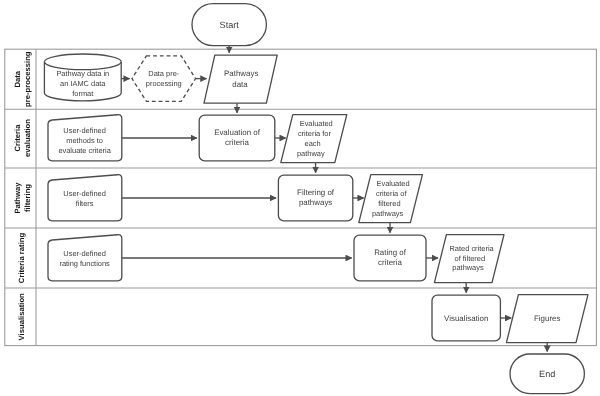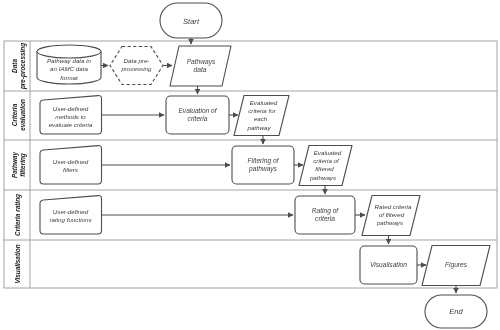--- a/index.html
+++ b/index.html
@@ -1,20 +1,20 @@
 <!DOCTYPE html>
 <html><head>
 <meta charset="utf-8">
 <style>
   html,body{margin:0;padding:0;background:#ffffff;}
   body{
     width:500px;height:330px;overflow:hidden;
     font-family:"Liberation Sans","DejaVu Sans",sans-serif;
   }
-  #stage{position:relative;width:440px;height:330px;font-style:italic;}
+  #stage{position:relative;width:440px;height:330px;}
   svg{display:block;}
   .nodeText{
     font-family:"Liberation Sans","DejaVu Sans",sans-serif;
     fill:#3d3d3d;
     text-anchor:middle;
     dominant-baseline:middle;
   }
   .laneLabel{
     font-family:"Liberation Sans","DejaVu Sans",sans-serif;
     font-weight:bold;

